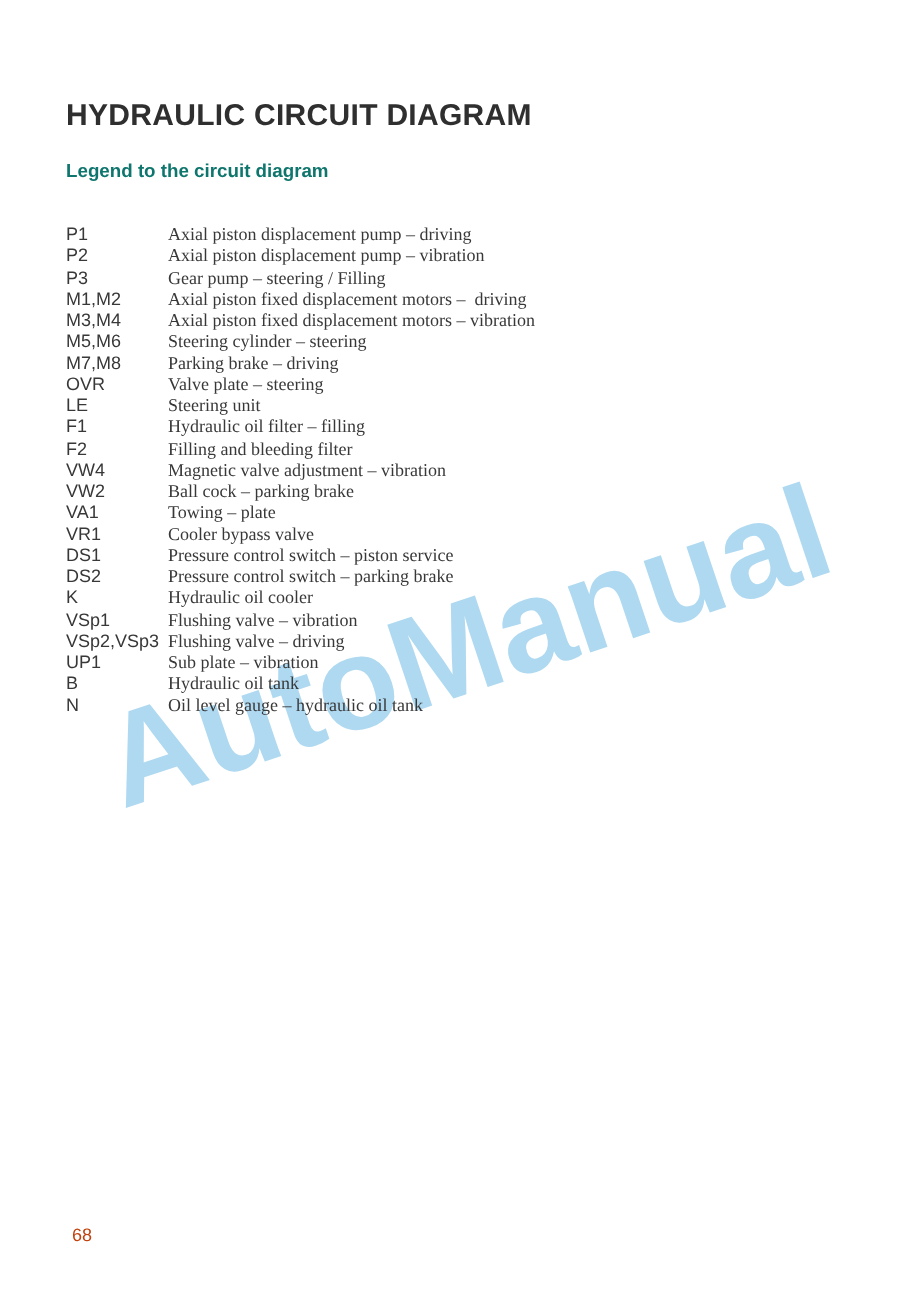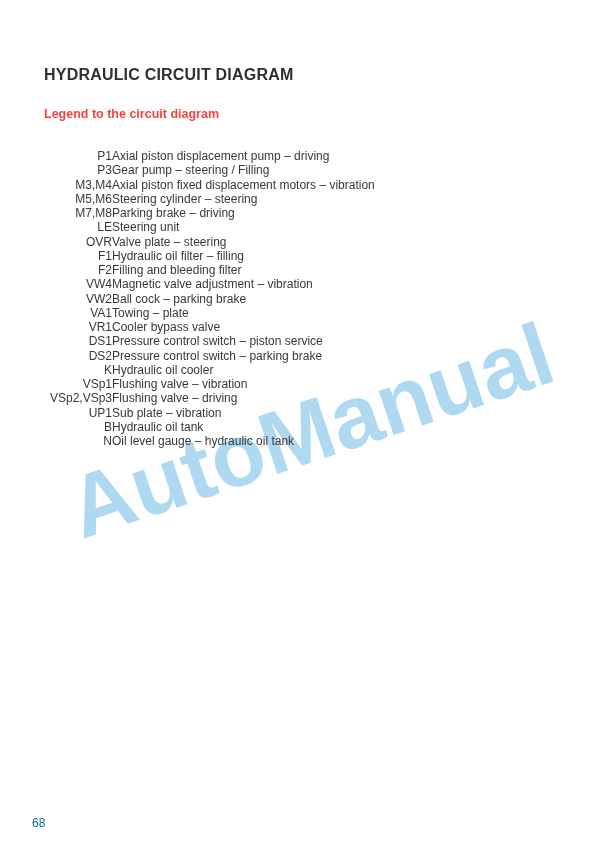--- a/index.html
+++ b/index.html
@@ -36,115 +36,123 @@
   .content {
     position: absolute;
     left: 0; top: 0; right: 0; bottom: 0;
     z-index: 1;
   }
   .title {
     position: absolute;
     left: 44px;
     top: 66px;
     margin: 0;
-    font-size: 16px;
+    font-size: 20px;
     font-weight: bold;
     color: #2f2f2f;
     letter-spacing: 0.2px;
     white-space: nowrap;
   }
   .subtitle {
     position: absolute;
     left: 44px;
     top: 107px;
     margin: 0;
     font-size: 12.5px;
     font-weight: bold;
-    color: #ef4444;
+    color: #0f766e;
     white-space: nowrap;
   }
   .legend {
     position: absolute;
     left: 44px;
     top: 149px;
     font-size: 12px;
     line-height: 14.25px;
   }
   .legend-row {
     display: flex;
     align-items: baseline;
-    text-align: right;
   }
   .legend-code {
     flex: 0 0 68px;
     width: 68px;
     white-space: pre;
   }
   .legend-desc {
     white-space: pre;
+    font-family: Liberation Serif, serif;
   }
   .page-number {
     position: absolute;
-    left: 32px;
+    left: 48px;
     top: 816px;
     font-size: 12px;
-    color: #0369a1;
+    color: #c2410c;
   }
 </style>
 </head>
 <body>
 
 <div class="page" style="color: rgb(56, 56, 56); background: rgb(255, 255, 255);">
   <div class="watermark" style="color: rgb(174, 217, 241);">AutoManual</div>
 
   <div class="content">
     <h1 class="title">HYDRAULIC CIRCUIT DIAGRAM</h1>
 
     <h2 class="subtitle">Legend to the circuit diagram</h2>
 
     <div class="legend" id="legend-list">
   <div class="legend-row">
     <span class="legend-code">P1</span>
     <span class="legend-desc">Axial piston displacement pump – driving</span>
   </div>
 
+  <div class="legend-row">
+    <span class="legend-code">P2</span>
+    <span class="legend-desc">Axial piston displacement pump – vibration</span>
+  </div>
 
   <div class="legend-row">
     <span class="legend-code">P3</span>
     <span class="legend-desc">Gear pump – steering / Filling</span>
   </div>
 
 
+  <div class="legend-row">
+    <span class="legend-code">M1,M2</span>
+    <span class="legend-desc">Axial piston fixed displacement motors –  driving</span>
+  </div>
 
   <div class="legend-row">
     <span class="legend-code">M3,M4</span>
     <span class="legend-desc">Axial piston fixed displacement motors – vibration</span>
   </div>
 
   <div class="legend-row">
     <span class="legend-code">M5,M6</span>
     <span class="legend-desc">Steering cylinder – steering</span>
   </div>
 
   <div class="legend-row">
     <span class="legend-code">M7,M8</span>
     <span class="legend-desc">Parking brake – driving</span>
   </div>
 
   <div class="legend-row">
+    <span class="legend-code">OVR</span>
+    <span class="legend-desc">Valve plate – steering</span>
+  </div>
+
+  <div class="legend-row">
     <span class="legend-code">LE</span>
     <span class="legend-desc">Steering unit</span>
   </div>
 
   <div class="legend-row">
-    <span class="legend-code">OVR</span>
-    <span class="legend-desc">Valve plate – steering</span>
-  </div>
-
-  <div class="legend-row">
     <span class="legend-code">F1</span>
     <span class="legend-desc">Hydraulic oil filter – filling</span>
   </div>
 
   <div class="legend-row">
     <span class="legend-code">F2</span>
     <span class="legend-desc">Filling and bleeding filter</span>
   </div>
 
   <div class="legend-row">

